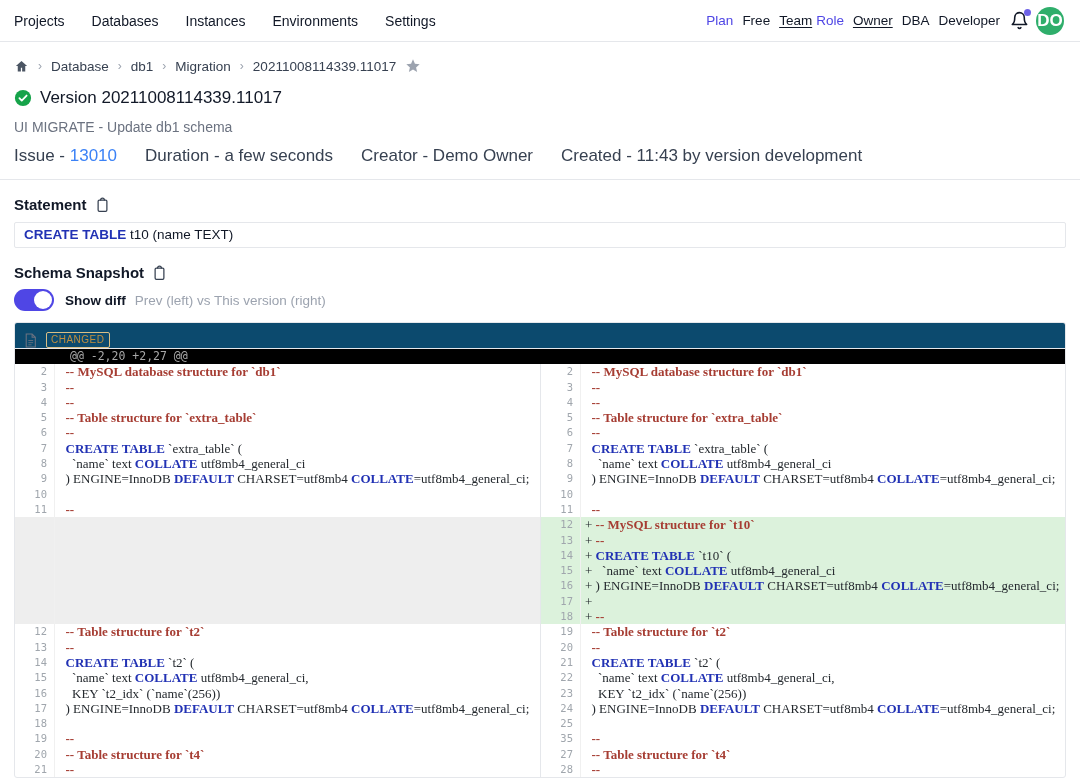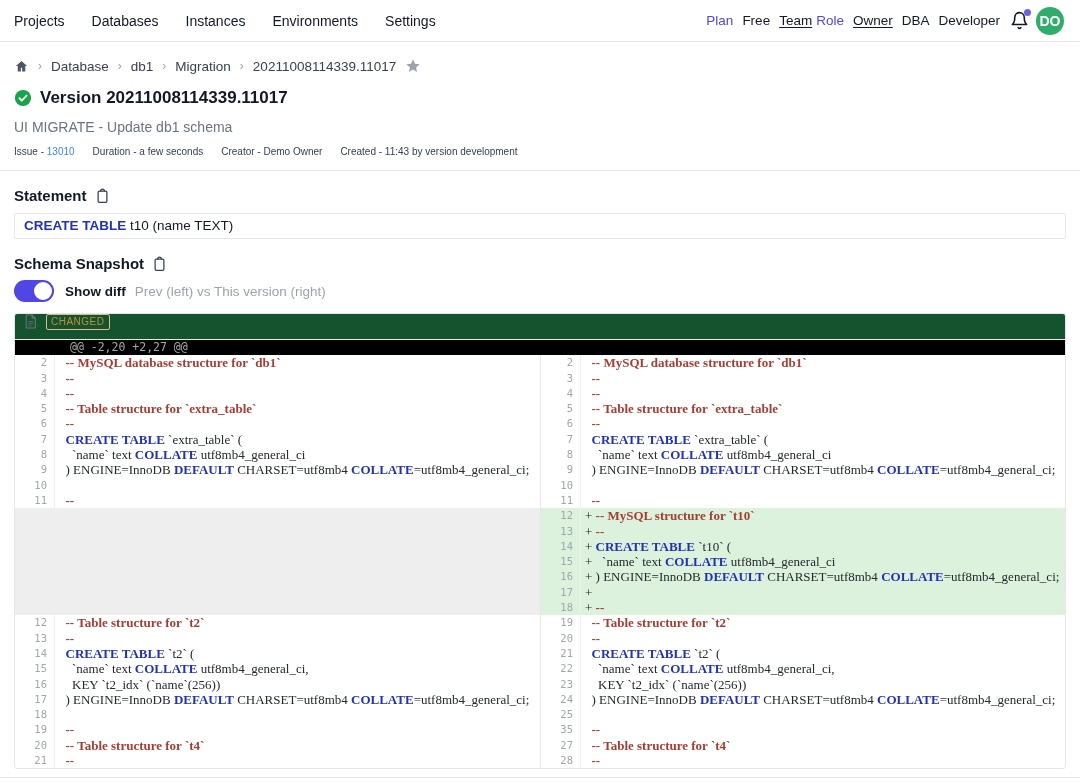--- a/index.html
+++ b/index.html
@@ -18,32 +18,32 @@
           padding:0 16px 0 14px;border-bottom:1px solid var(--border)}
   .nav-items{display:flex;gap:27px;font-size:14px;font-weight:500;color:#111827}
   .acct{display:flex;align-items:center;gap:4px;font-size:13.5px;color:#111827}
   .acct .grp{display:flex;gap:9px;align-items:center}
   .lbl-accent{color:var(--accent)}
   .opt.active{text-decoration:underline;text-underline-offset:2px}
   .bell-wrap{position:relative;margin-left:6px;display:flex;align-items:center}
   .bell-dot{position:absolute;top:-2px;right:-2px;width:7px;height:7px;border-radius:50%;
             background:#6e62e6}
   .avatar{width:28px;height:28px;border-radius:50%;background:var(--avatar);color:#fff;
-          font-size:14px;font-weight:700;display:flex;align-items:center;justify-content:center;
+          font-size:17px;font-weight:700;display:flex;align-items:center;justify-content:center;
           margin-left:3px}
 
   
   .main{padding:0 14px}
   .breadcrumb{display:flex;align-items:center;gap:9px;margin-top:13px;height:22px;
               font-size:13.5px;color:#374151}
   .chev{color:var(--faint);font-size:12px}
   .title-row{display:flex;align-items:center;gap:8px;margin-top:11px}
-  .page-title{font-size:17px;font-weight:700;color:#111827;margin:0}
+  .page-title{font-size:17px;font-weight:400;color:#111827;margin:0}
   .subtitle{margin-top:11px;font-size:14px;color:var(--muted)}
-  .meta{margin-top:11px;display:flex;gap:18px;font-size:10px;color:#374151}
+  .meta{margin-top:11px;display:flex;gap:28px;font-size:17px;color:#374151}
   .meta a{color:var(--link)}
   .hr{height:1px;background:var(--border);margin:13px -14px 0}
 
   .section-heading{display:flex;align-items:center;gap:8px;margin-top:16px;
                    font-size:15px;font-weight:700;color:#111827}
   .copy-btn{display:flex;align-items:center;cursor:pointer;background:none;border:none;padding:0}
 
   .stmt-box{margin-top:9px;border:1px solid var(--border);border-radius:2px;
             padding:4px 9px;font-size:13.5px;color:#111827;min-height:26px}
   .tok-kw{color:var(--kw);font-weight:700}
@@ -54,22 +54,22 @@
           cursor:pointer;flex:none}
   .toggle.on{background:var(--accent)}
   .toggle .knob{position:absolute;left:2px;top:2px;width:18px;height:18px;border-radius:50%;
                 background:#fff;transition:left .1s}
   .toggle.on .knob{left:20px}
   .toggle-label{font-size:13.5px;font-weight:700;color:#111827}
   .toggle-hint{font-size:13.5px;color:var(--faint);margin-left:-2px}
 
   
   .diff{margin-top:11px;border:1px solid var(--border);border-radius:3px;overflow:hidden}
-  .diff-header{height:26px;background:#14532d;border-bottom:1px solid var(--border);
-               display:flex;align-items:flex-start;gap:9px;padding:0 9px}
+  .diff-header{height:26px;background:#0c4a6e;border-bottom:1px solid var(--border);
+               display:flex;align-items:flex-end;gap:9px;padding:0 9px}
   .badge{border:1px solid #d9bf86;color:var(--badge);font-size:10px;line-height:12px;
          padding:1px 4px;border-radius:2px;letter-spacing:.5px;font-weight:500}
   .hunk{height:15.3px;line-height:15.3px;background:#000000;color:#a8a8a8;
         font-family:"DejaVu Sans Mono",monospace;font-size:11.5px;padding-left:55px;
         white-space:pre;overflow:hidden}
   .cols{display:flex}
   .half{width:525px}
   .half.right{border-left:1px solid var(--border)}
   .drow{display:flex;height:15.3px}
   .gut{width:40px;flex:none;text-align:right;padding-right:7px;color:#a0a6ad;

